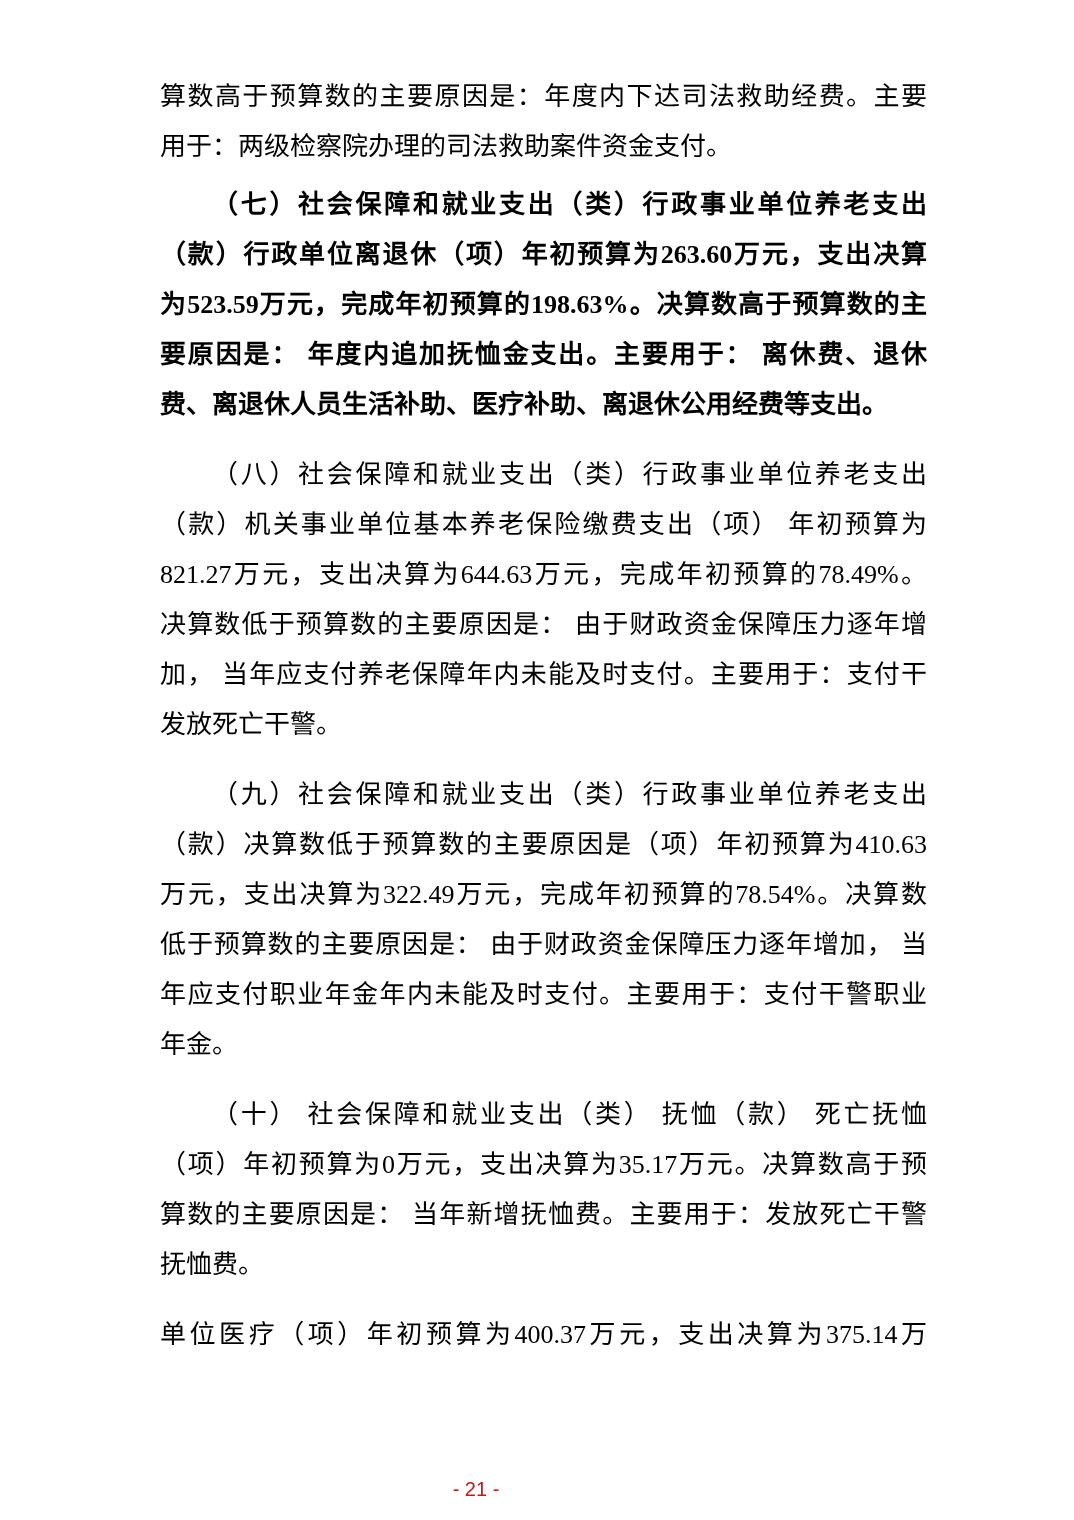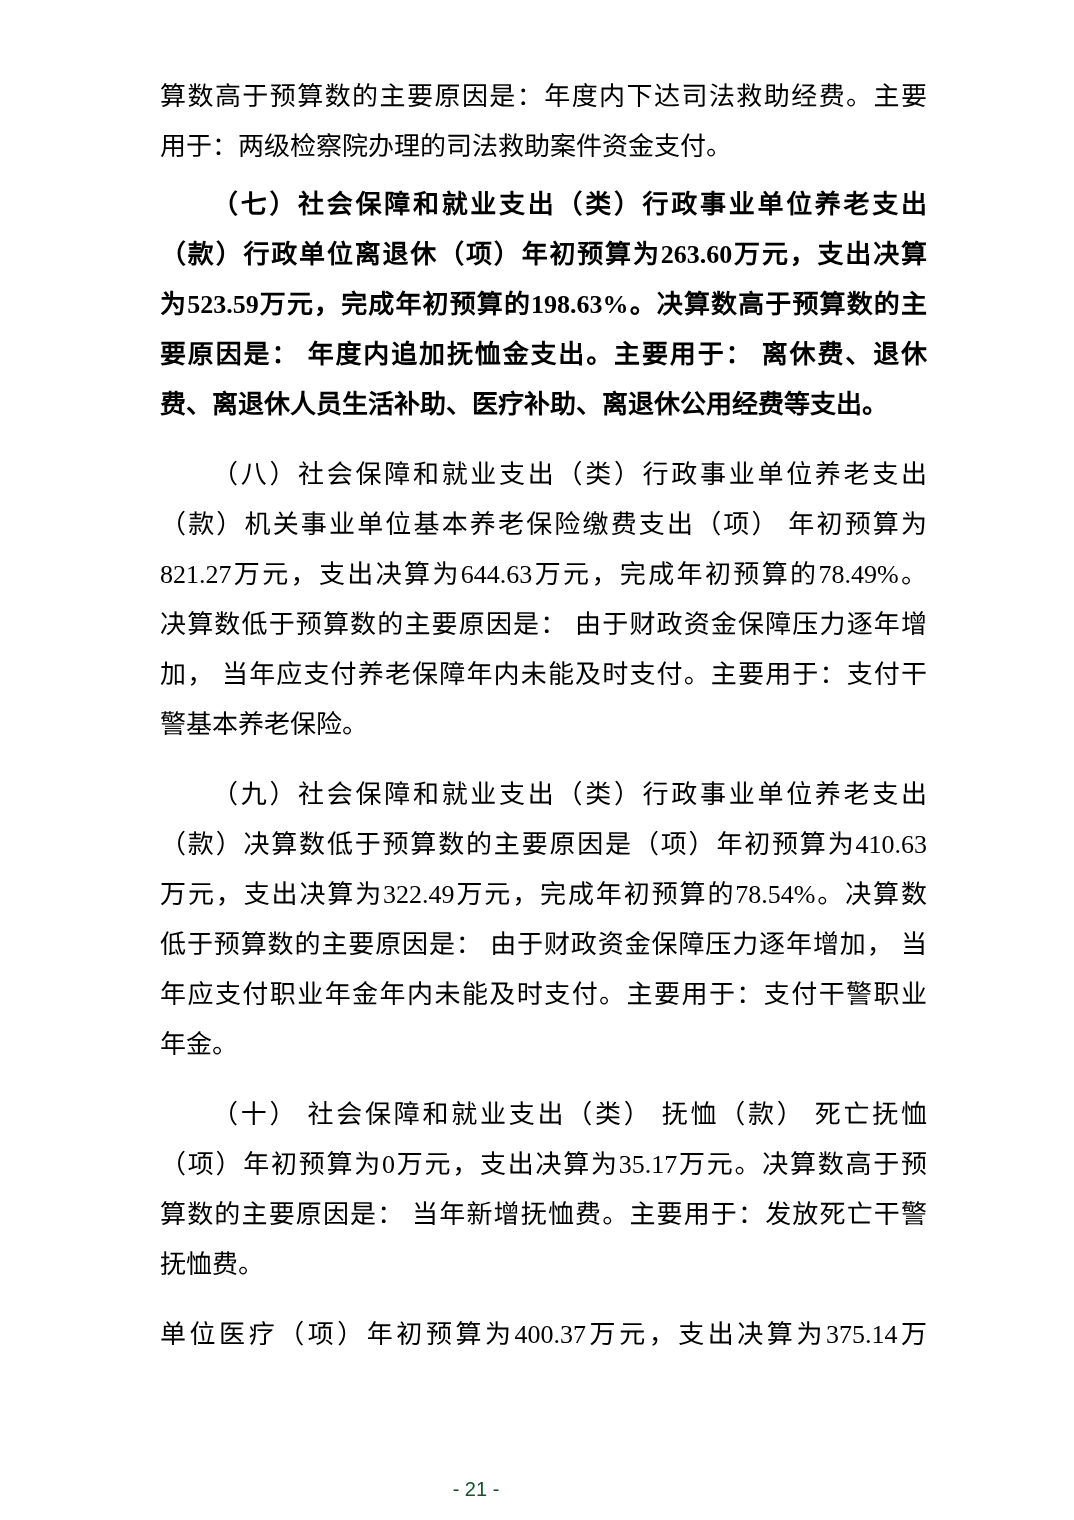--- a/index.html
+++ b/index.html
@@ -43,21 +43,21 @@
   }
   .footer {
     position: absolute;
     left: 0;
     right: 0;
     top: 1477px;
     text-align: center;
     font-family: "Liberation Sans", sans-serif;
     font-size: 20px;
     line-height: 24px;
-    color: #14532d;
+    color: #b91c1c;
   }
 </style>
 </head>
 <body>
 
 <div class="page">
   <div class="content">
 
     <div class="para">
       <div class="line">算数高于预算数的主要原因是：年度内下达司法救助经费。主要</div>
@@ -71,21 +71,21 @@
       <div class="line">要原因是： 年度内追加抚恤金支出。主要用于： 离休费、退休</div>
       <div class="line end">费、离退休人员生活补助、医疗补助、离退休公用经费等支出。</div>
     </div>
 
     <div class="para gap">
       <div class="line ind">（八）社会保障和就业支出（类）行政事业单位养老支出</div>
       <div class="line">（款）机关事业单位基本养老保险缴费支出（项） 年初预算为</div>
       <div class="line">821.27万元，支出决算为644.63万元，完成年初预算的78.49%。</div>
       <div class="line">决算数低于预算数的主要原因是： 由于财政资金保障压力逐年增</div>
       <div class="line">加， 当年应支付养老保障年内未能及时支付。主要用于：支付干</div>
-      <div class="line end">警基本养老保险。</div>
+      <div class="line end">发放死亡干警。</div>
     </div>
 
     <div class="para gap">
       <div class="line ind">（九）社会保障和就业支出（类）行政事业单位养老支出</div>
       <div class="line">（款）决算数低于预算数的主要原因是（项）年初预算为410.63</div>
       <div class="line">万元，支出决算为322.49万元，完成年初预算的78.54%。决算数</div>
       <div class="line">低于预算数的主要原因是： 由于财政资金保障压力逐年增加， 当</div>
       <div class="line">年应支付职业年金年内未能及时支付。主要用于：支付干警职业</div>
       <div class="line end">年金。</div>
     </div>

